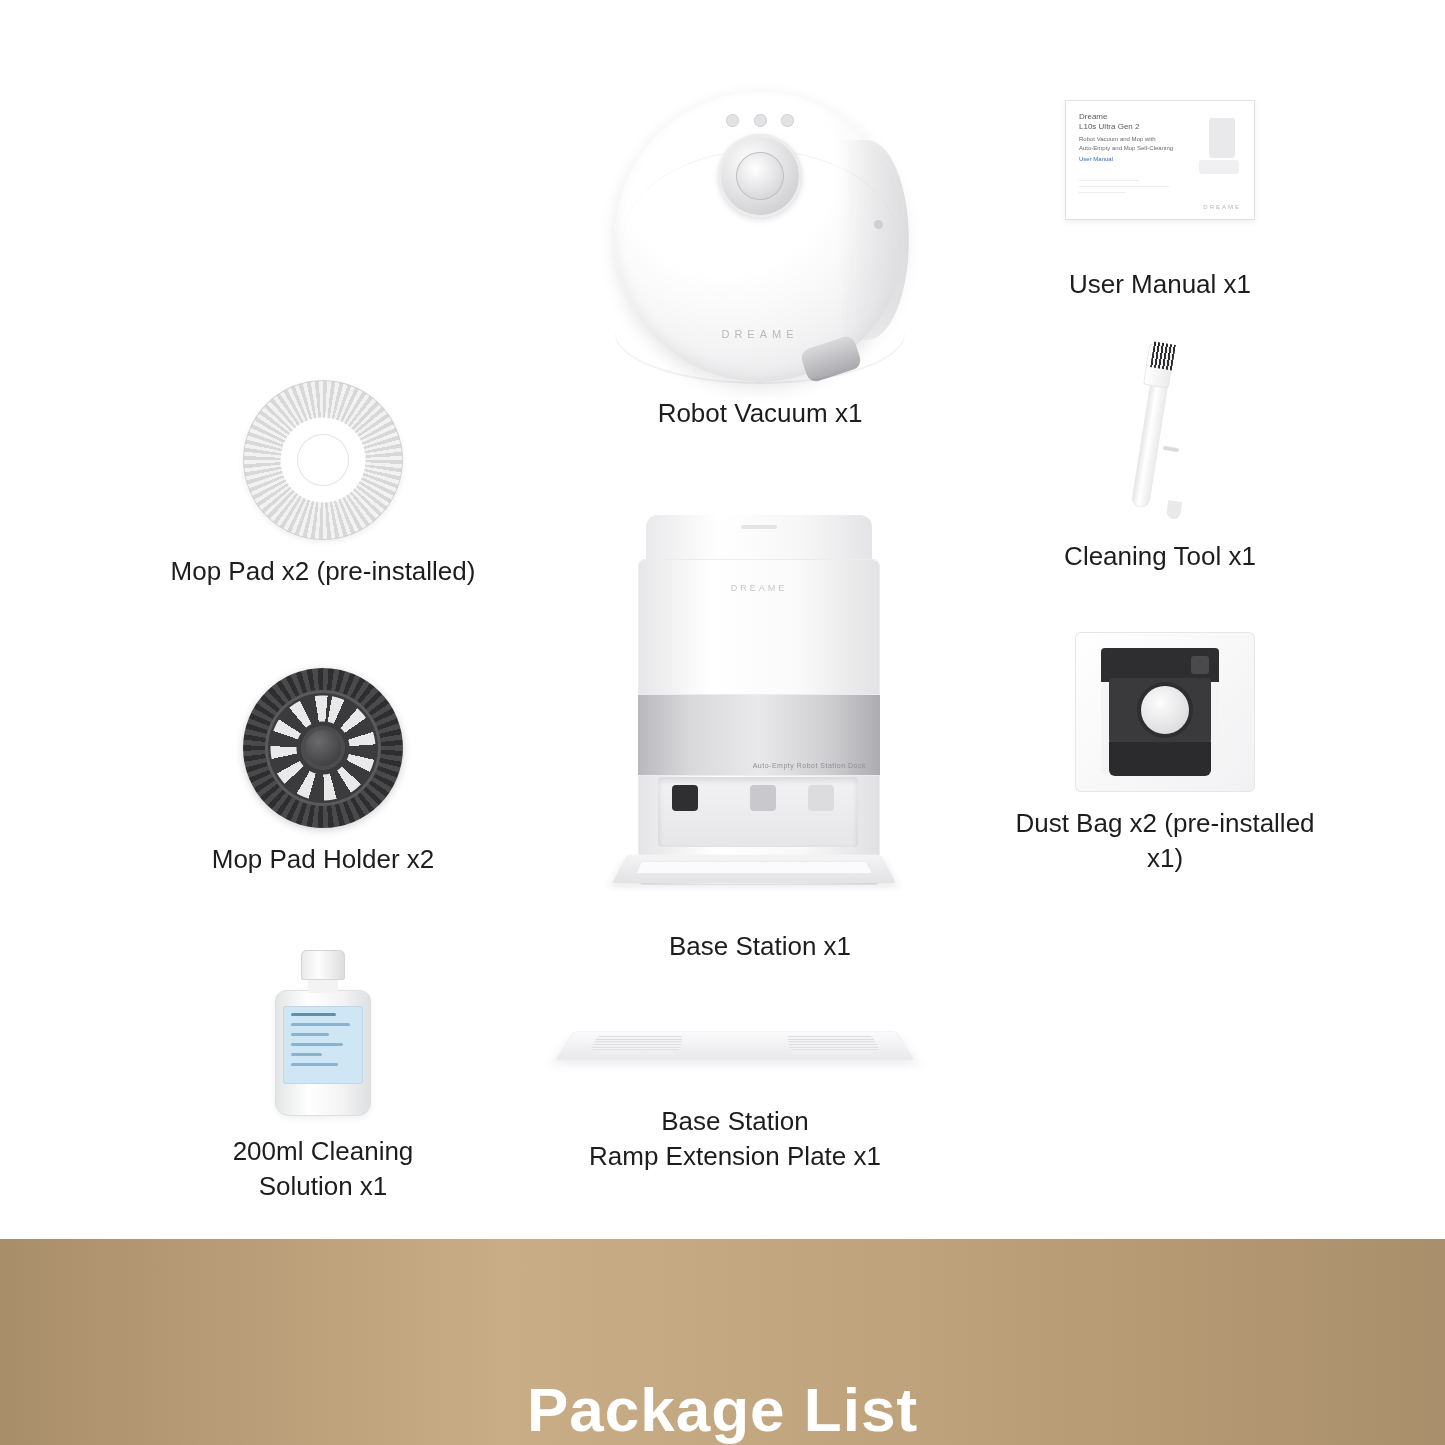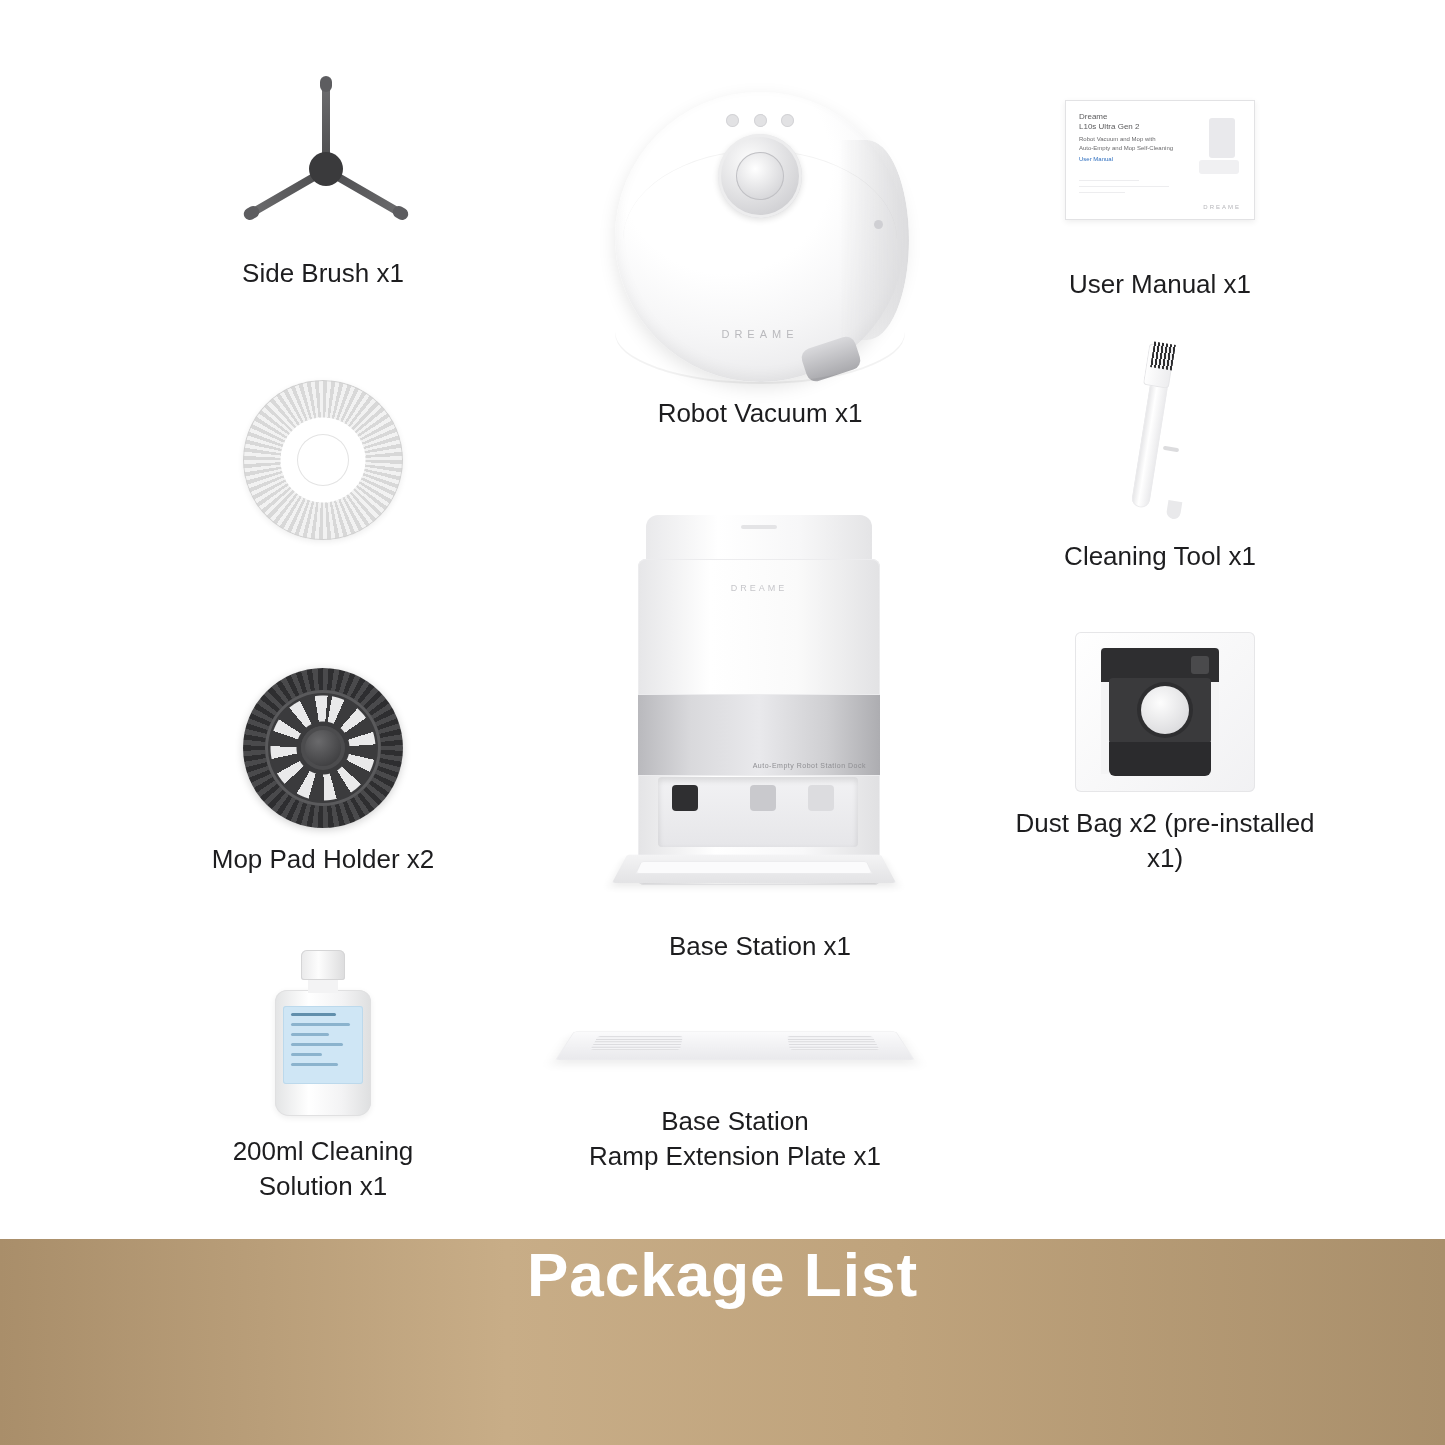--- a/index.html
+++ b/index.html
@@ -373,51 +373,37 @@
   .dt-window{
     position:absolute; left:52px; top:40px; width:32px;height:74px;border-radius:5px;
     background: linear-gradient(to bottom, #525254, #3a3a3c);
     box-shadow: inset 0 0 0 2px #1b1b1d;
   }
 
   
   .footer {
     position:absolute; left:0; bottom:0; width:1445px; height:206px;
     background: linear-gradient(to right, #a98e6a, #c8ad87 35%, #bfa37c 62%, #a98f6b);
-    display:flex; align-items:flex-start; justify-content:center;margin-top:17px;
+    display:flex; align-items:flex-end; justify-content:center;margin-top:17px;
   }
   .footer .title {
     color:#ffffff; font-size:62px; font-weight:700; letter-spacing:1px;
   }
 </style>
 </head>
 <body>
 
 <div class="page">
 
-  <div class="item" style="left:168px; top:92px; width:310px;">
-    <div class="art sidebrush">
-      <div class="sb-arm a1">
-          <span class="sb-tip"></span>
-        </div>
-      <div class="sb-arm a2">
-          <span class="sb-tip"></span>
-        </div>
-      <div class="sb-arm a3">
-          <span class="sb-tip"></span>
-        </div>
-      <div class="sb-hub"></div>
-    </div>
-    <div class="caption">Side Brush x1</div>
-  </div>
 
   <div class="item" style="left:168px; top:380px; width:310px;">
     <div class="art">
       <div class="moppad"></div>
     </div>
+    <div class="caption">Mop Pad  x2 (pre-installed)</div>
   </div>
 
   <div class="item" style="left:168px; top:668px; width:310px;">
     <div class="art">
       <div class="holder">
         <div class="ring"></div>
         <div class="spokes"></div>
         <div class="hub"></div>
       </div>
     </div>

